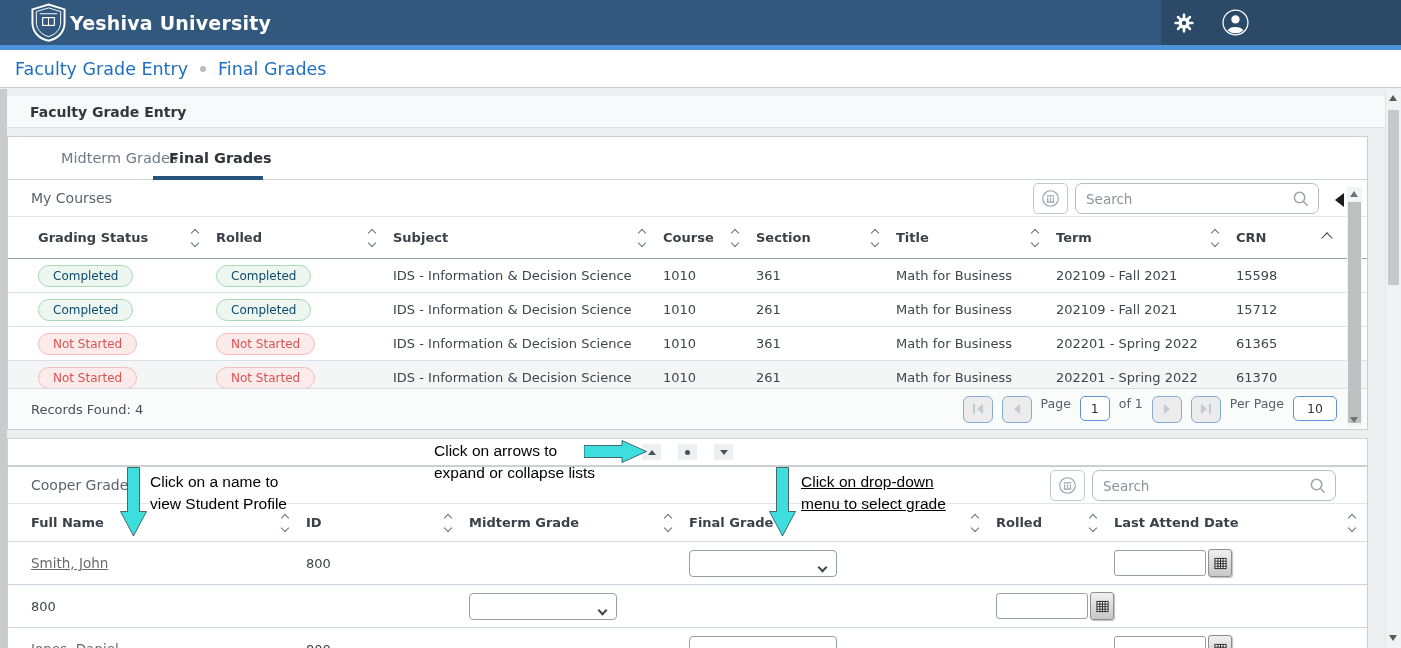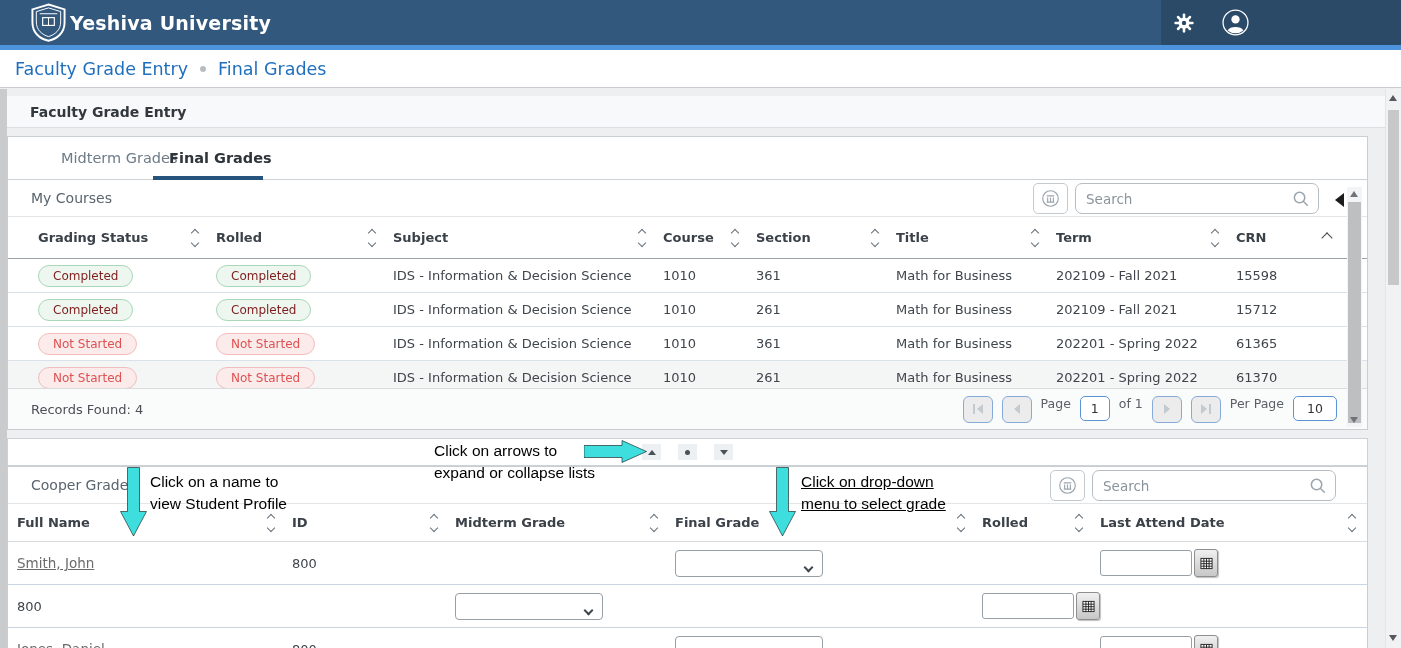--- a/index.html
+++ b/index.html
@@ -43,35 +43,35 @@
   .tools { position:absolute; display:flex; align-items:center; gap:7px; top:3px; }
   .tools-a { right:48px; }
   .tools-b { right:31px; }
   .col-btn { width:35px; height:31px; border:1px solid #C3CACF; border-radius:5px; background:#fff; display:flex; align-items:center; justify-content:center; cursor:pointer; }
   .search-box { width:244px; height:31px; border:1px solid #B6BDC3; border-radius:7px; background:#fff; display:flex; align-items:center; padding:0 9px 0 10px; }
   .search-box input { flex:1; border:none; outline:none; font-size:13.5px; color:#3A4045; font-family:inherit; min-width:0; }
   .search-box input::placeholder { color:#8A949C; }
 
   
   .cgrid { display:grid; grid-template-columns:178px 177px 270px 93px 140px 160px 180px 1fr; padding-left:30px; align-items:center; }
-  .ggrid { display:grid; grid-template-columns:275px 163px 220px 307px 118px 1fr; padding-left:9px; align-items:center; }
+  .ggrid { display:grid; grid-template-columns:275px 163px 220px 307px 118px 1fr; padding-left:23px; align-items:center; }
   .thead { height:42px; border-bottom:1px solid #98A2AA; font-size:13px; font-weight:bold; color:#3A4148; }
   .hcell { display:flex; align-items:center; justify-content:space-between; padding-right:16px; cursor:pointer; }
   .crow { height:34px; border-bottom:1px solid #D9E2EA; font-size:13px; color:#3F454B; }
   .crow.hl { background:#F4F5F5; }
   .grow { height:43px; border-bottom:1px solid #C9D5E0; font-size:13px; color:#3F454B; }
 
   .sort { display:flex; flex-direction:column; gap:4px; align-items:center; padding:2px; }
   .c-up, .c-dn { width:6px; height:6px; border-left:1.6px solid #667079; border-top:1.6px solid #667079; }
   .c-up { transform:rotate(45deg); }
   .c-dn { transform:rotate(225deg); }
   .c-asc { width:8px; height:8px; border-left:1.8px solid #41474D; border-top:1.8px solid #41474D; transform:rotate(45deg); margin-right:2px; }
 
   .badge { display:inline-block; padding:3px 14px; border-radius:11px; font-size:12px; white-space:nowrap; }
-  .badge.ok { color:#7f1d1d; background:#EDF7F0; border:1px solid #A8D8B8; }
+  .badge.ok { color:#0c4a6e; background:#EDF7F0; border:1px solid #A8D8B8; }
   .badge.warn { color:#DE5252; background:#FCEBEB; border:1px solid #F2BDBD; }
 
   
   .records { position:absolute; left:0; right:0; bottom:0; height:41px; background:#FAFBFB; border-top:1px solid #D8DCDF; display:flex; align-items:center; padding-left:23px; font-size:13px; color:#4A5056; }
   .pager { position:absolute; right:30px; display:flex; gap:9px; }
   .pgbtn { width:30px; height:27px; border:1px solid #86ABDA; border-radius:6px; background:#ECECEC; display:flex; align-items:center; justify-content:center; gap:2px; cursor:default; }
   .t-l { width:0; height:0; border-top:5px solid transparent; border-bottom:5px solid transparent; border-right:6px solid #C3CAD0; }
   .t-r { width:0; height:0; border-top:5px solid transparent; border-bottom:5px solid transparent; border-left:6px solid #C3CAD0; }
   .vbar { width:2px; height:10px; background:#C3CAD0; }
   .pg-lab { font-size:12.5px; color:#5A6066; }

